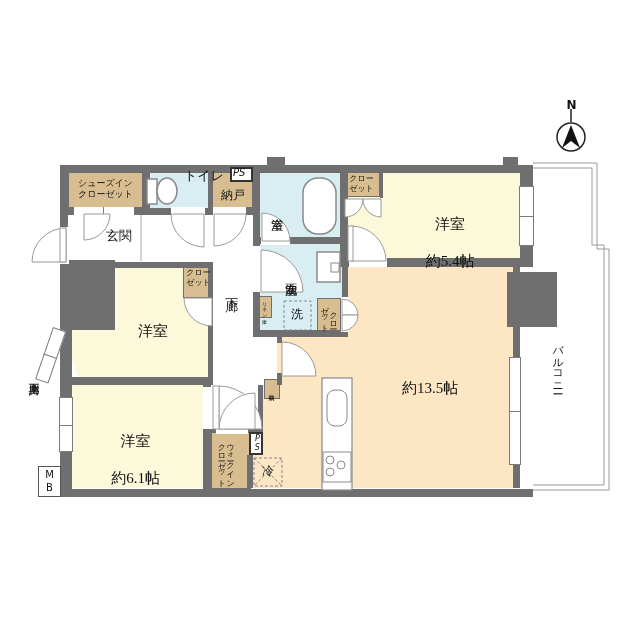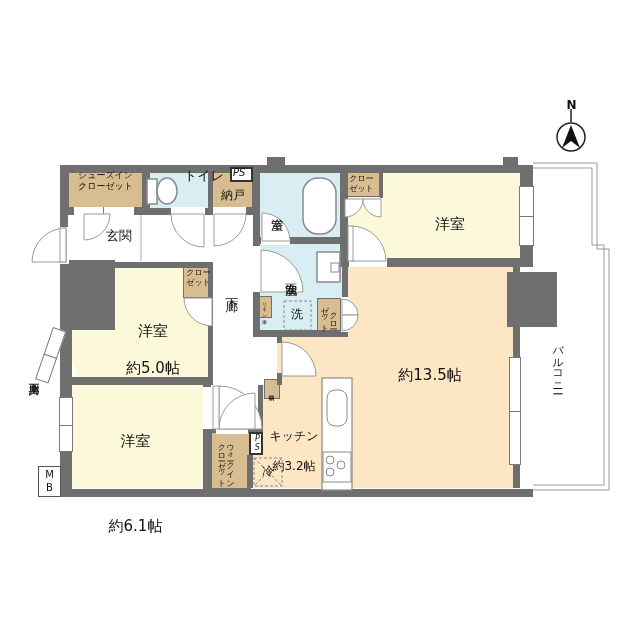--- a/index.html
+++ b/index.html
@@ -10,21 +10,21 @@
   .wall{position:absolute;background:var(--wall,#6f6f6f);}
   .gap{position:absolute;background:#fff;}
   .tick{position:absolute;background:#7a7a7a;}
   .win{position:absolute;background:#fff;border:1px solid #7a7a7a;}
   .win::after{content:"";position:absolute;left:-1px;right:-1px;top:50%;border-top:1px solid #7a7a7a;}
   .tanbox{position:absolute;background:var(--tan,#d7bd8f);border:1px solid #6f6f6f;box-sizing:border-box;}
   .psbox{position:absolute;background:#fff;border:2px solid #333;box-sizing:border-box;}
   .mbbox{position:absolute;background:#fff;border:1px solid #555;box-sizing:border-box;}
   .lbl{position:absolute;white-space:pre-line;text-align:center;line-height:1.25;color:#111;}
   .vt{writing-mode:vertical-rl;text-orientation:upright;line-height:1.1;}
-  .s15{font-size:15px;}.s13{font-size:13px;}.s12{font-size:12px;}.s11{font-size:11px;}
+  .s15{font-size:15px;font-family:Liberation Serif, serif;}.s13{font-size:13px;}.s12{font-size:12px;}.s11{font-size:11px;}
   .s10{font-size:10px;}.s9{font-size:9px;}.s8{font-size:8px;}.s6{font-size:6px;}.s5{font-size:5px;}
   svg{position:absolute;left:0;top:0;}
   .nlbl{font-weight:bold;}
 </style>
 </head>
 <body>
 
 <div id="plan">
 
   <div class="floor" style="left:348px;top:267px;width:165px;height:70px;background:var(--peach);"></div>
@@ -153,21 +153,21 @@
 
     <g>
       <line x1="571" y1="109" x2="571" y2="122" stroke="#222" stroke-width="1.5"></line>
       <circle cx="571" cy="137" r="14" fill="#ffffff" stroke="#222" stroke-width="1.5"></circle>
       <path d="M 571,125 L 562,148 L 571,141 L 580,148 Z" fill="#111111" stroke="none"></path>
     </g>
   </svg>
 
   <div class="lbl s12 nlbl" style="left:564px;top:98px;width:15px;">N</div>
 
-  <div class="lbl s9" style="left:69px;top:170px;width:73px;text-align:center;">シューズイン
+  <div class="lbl s9" style="left:69px;top:178px;width:73px;text-align:center;">シューズイン
 クローゼット</div>
   <div class="lbl s13" style="left:178px;top:168px;width:52px;">トイレ</div>
   <div class="lbl s10" style="left:230px;top:167px;width:23px;"><span class="psbox" style="left:0;top:0;width:23px;height:15px;"></span><span class="abs" style="left:3px;top:0px;">PS</span></div>
   <div class="lbl s12" style="left:212px;top:188px;width:42px;">納戸</div>
   <div class="lbl s12 vt" style="left:270px;top:186px;height:46px;">浴室</div>
   <div class="lbl s8" style="left:344px;top:174px;width:35px;">クロー
 ゼット</div>
   <div class="lbl s13" style="left:94px;top:228px;width:50px;">玄関</div>
   <div class="lbl s13 vt" style="left:224px;top:264px;height:48px;">廊下</div>
   <div class="lbl s8" style="left:185px;top:268px;width:27px;">クロー
@@ -175,35 +175,31 @@
   <div class="lbl s12 vt" style="left:284px;top:246px;height:55px;">洗面室</div>
   <div class="lbl s5 vt" style="left:261px;top:298px;height:18px;">リネン庫</div>
   <div class="lbl s12" style="left:288px;top:307px;width:18px;">洗</div>
   <div class="lbl s8 vt" style="left:319px;top:301px;height:28px;">クロー
 ゼット</div>
   <div class="lbl s6 vt" style="left:268px;top:381px;height:17px;">収納</div>
   <div class="lbl s12" style="left:259px;top:464px;width:18px;">冷</div>
 
   <div class="lbl s15" style="left:390px;top:196px;width:120px;">
     <span style="display:block;">洋室</span>
+    <span style="display:block;">約5.4帖</span>
   </div>
   <div class="lbl s15" style="left:98px;top:303px;width:110px;">
     <span style="display:block;">洋室</span>
-    <span style="display:block;">約5.0帖</span>
   </div>
   <div class="lbl s15" style="left:78px;top:413px;width:115px;">
     <span style="display:block;">洋室</span>
-    <span style="display:block;margin-top:48px;">約6.1帖</span>
+    <span style="display:block;">約6.1帖</span>
   </div>
   <div class="lbl s15" style="left:355px;top:347px;width:150px;">
-    <span style="display:block;">約13.5帖</span>
-  </div>
-  <div class="lbl s12" style="left:248px;top:414px;width:92px;">
-    <span style="display:block;">キッチン</span>
-    <span style="display:block;">約3.2帖</span>
+    <span style="display:block;margin-top:13px;">約13.5帖</span>
   </div>
 
   <div class="lbl s8 vt" style="left:216px;top:436px;height:50px;">ウォークイン
 クローゼット</div>
   <div class="lbl s8 vt" style="left:249px;top:432px;height:23px;"><span class="psbox" style="left:0;top:0;width:14px;height:23px;"></span><span class="abs vt" style="left:3px;top:2px;">PS</span></div>
 
   <div class="lbl s11 vt" style="left:551px;top:331px;height:64px;">バルコニー</div>
   <div class="lbl s11 vt" style="left:27px;top:343px;height:64px;">共用廊下</div>
 
   <div class="mbbox" style="left:38px;top:466px;width:23px;height:31px;"></div>

